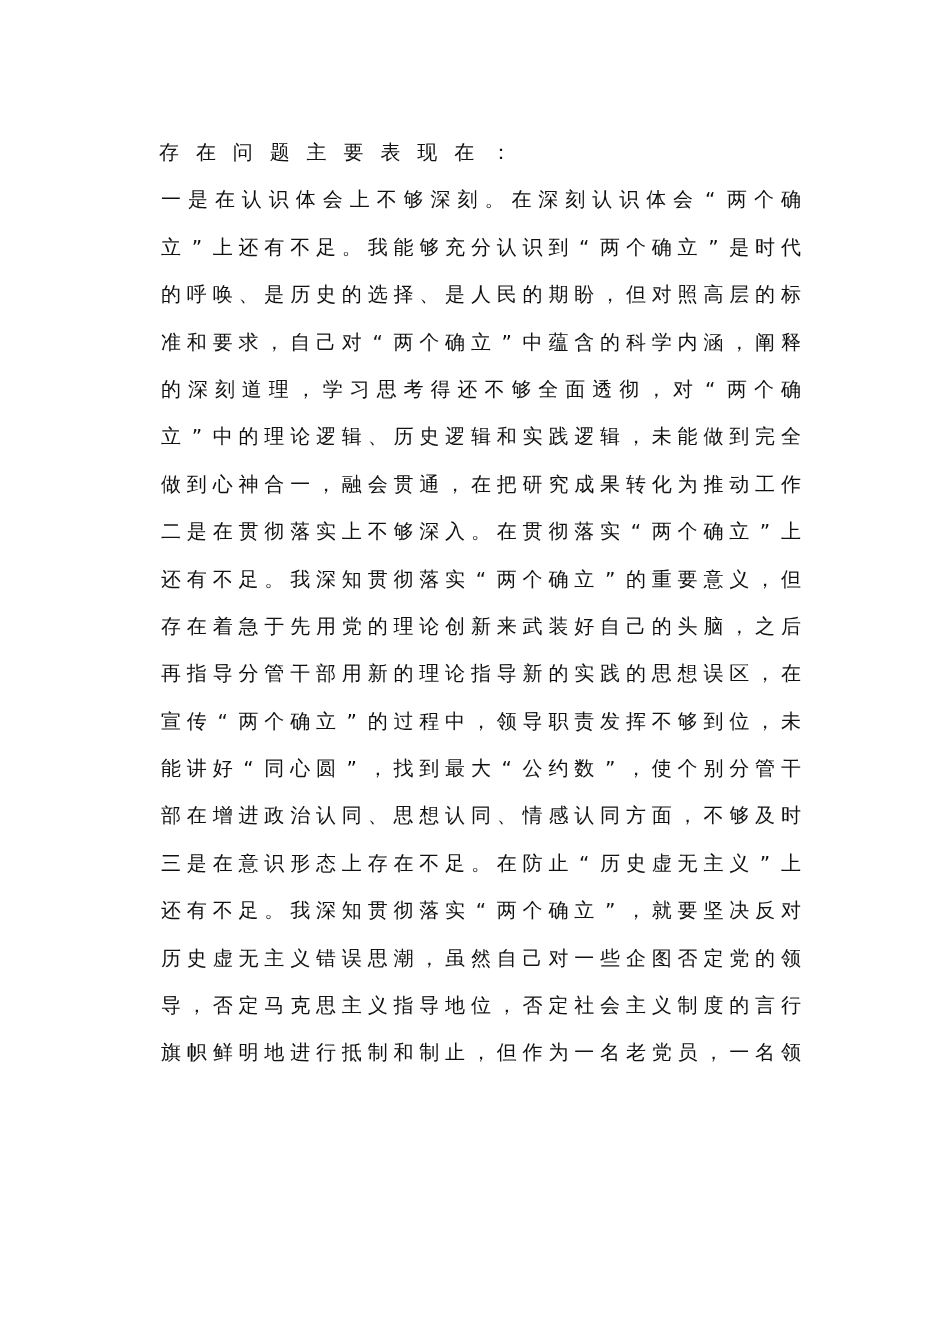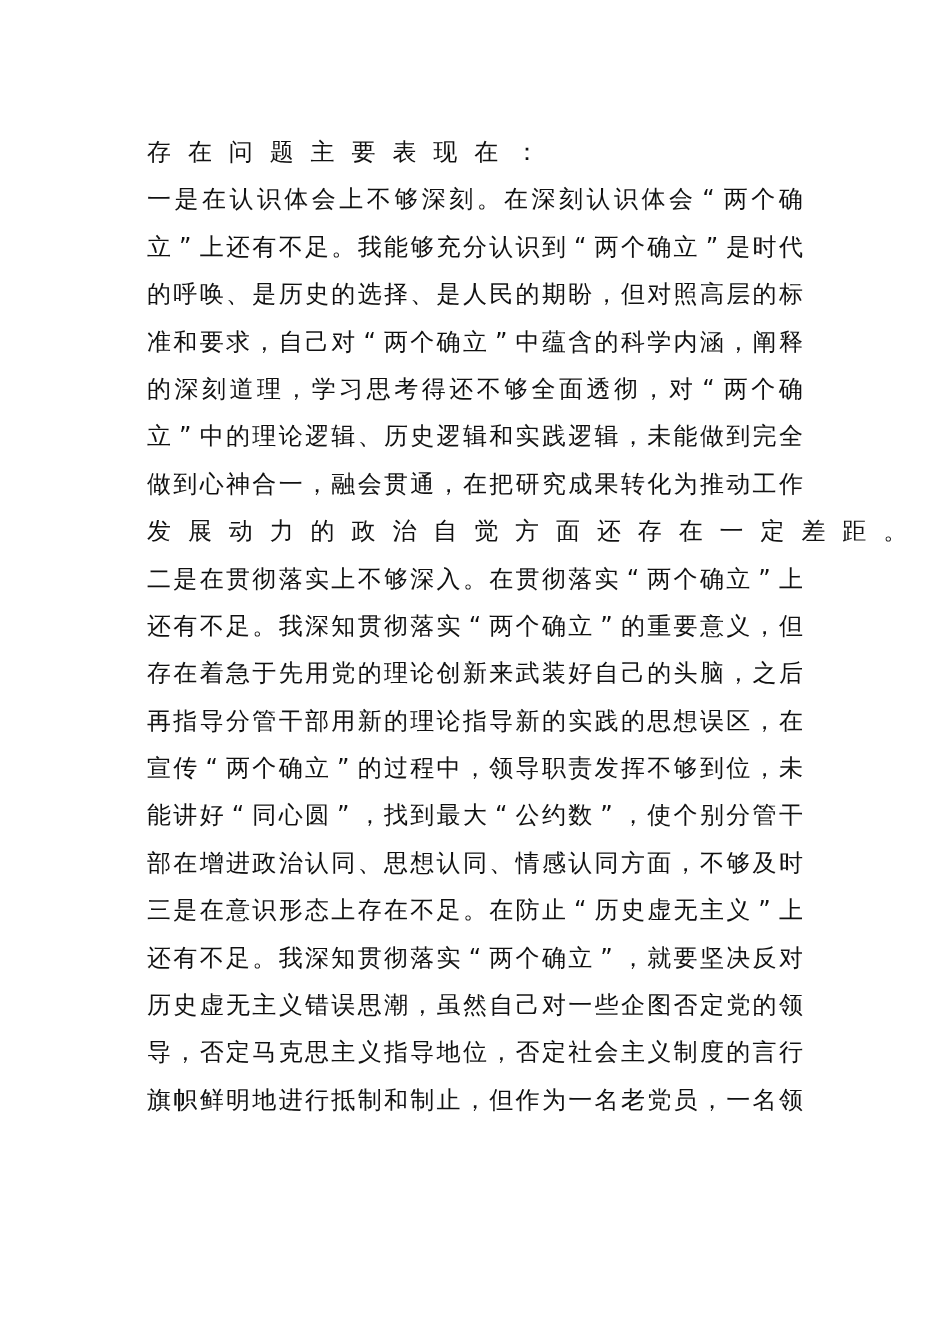--- a/index.html
+++ b/index.html
@@ -23,25 +23,26 @@
     .doc-body {
       position: absolute;
       left: 147px;
       top: 129px;
       width: 656px;
     }
     .line {
       height: 47.4px;
       line-height: 47.4px;
       font-family: "DejaVu Sans", sans-serif;
-      font-size: 24px;
+      font-size: 20px;
       color: #111111;
       white-space: nowrap;
       display: flex;
       justify-content: space-between;
+      margin-left: 12px;
     }
     .line.short {
       justify-content: flex-start;
       letter-spacing: 16.9px;
     }
     .line span.ch {
       display: inline-block;
       width: 24px;
       text-align: center;
     }
@@ -234,21 +235,20 @@
           <span class="ch">成</span>
           <span class="ch">果</span>
           <span class="ch">转</span>
           <span class="ch">化</span>
           <span class="ch">为</span>
           <span class="ch">推</span>
           <span class="ch">动</span>
           <span class="ch">工</span>
           <span class="ch">作</span>
         </div>
-      <div class="line short">发展动力的政治自觉方面还存在一定差距。</div>
     </div>
 
     <div>
       <div class="line jl">
           <span class="ch">二</span>
           <span class="ch">是</span>
           <span class="ch">在</span>
           <span class="ch">贯</span>
           <span class="ch">彻</span>
           <span class="ch">落</span>

